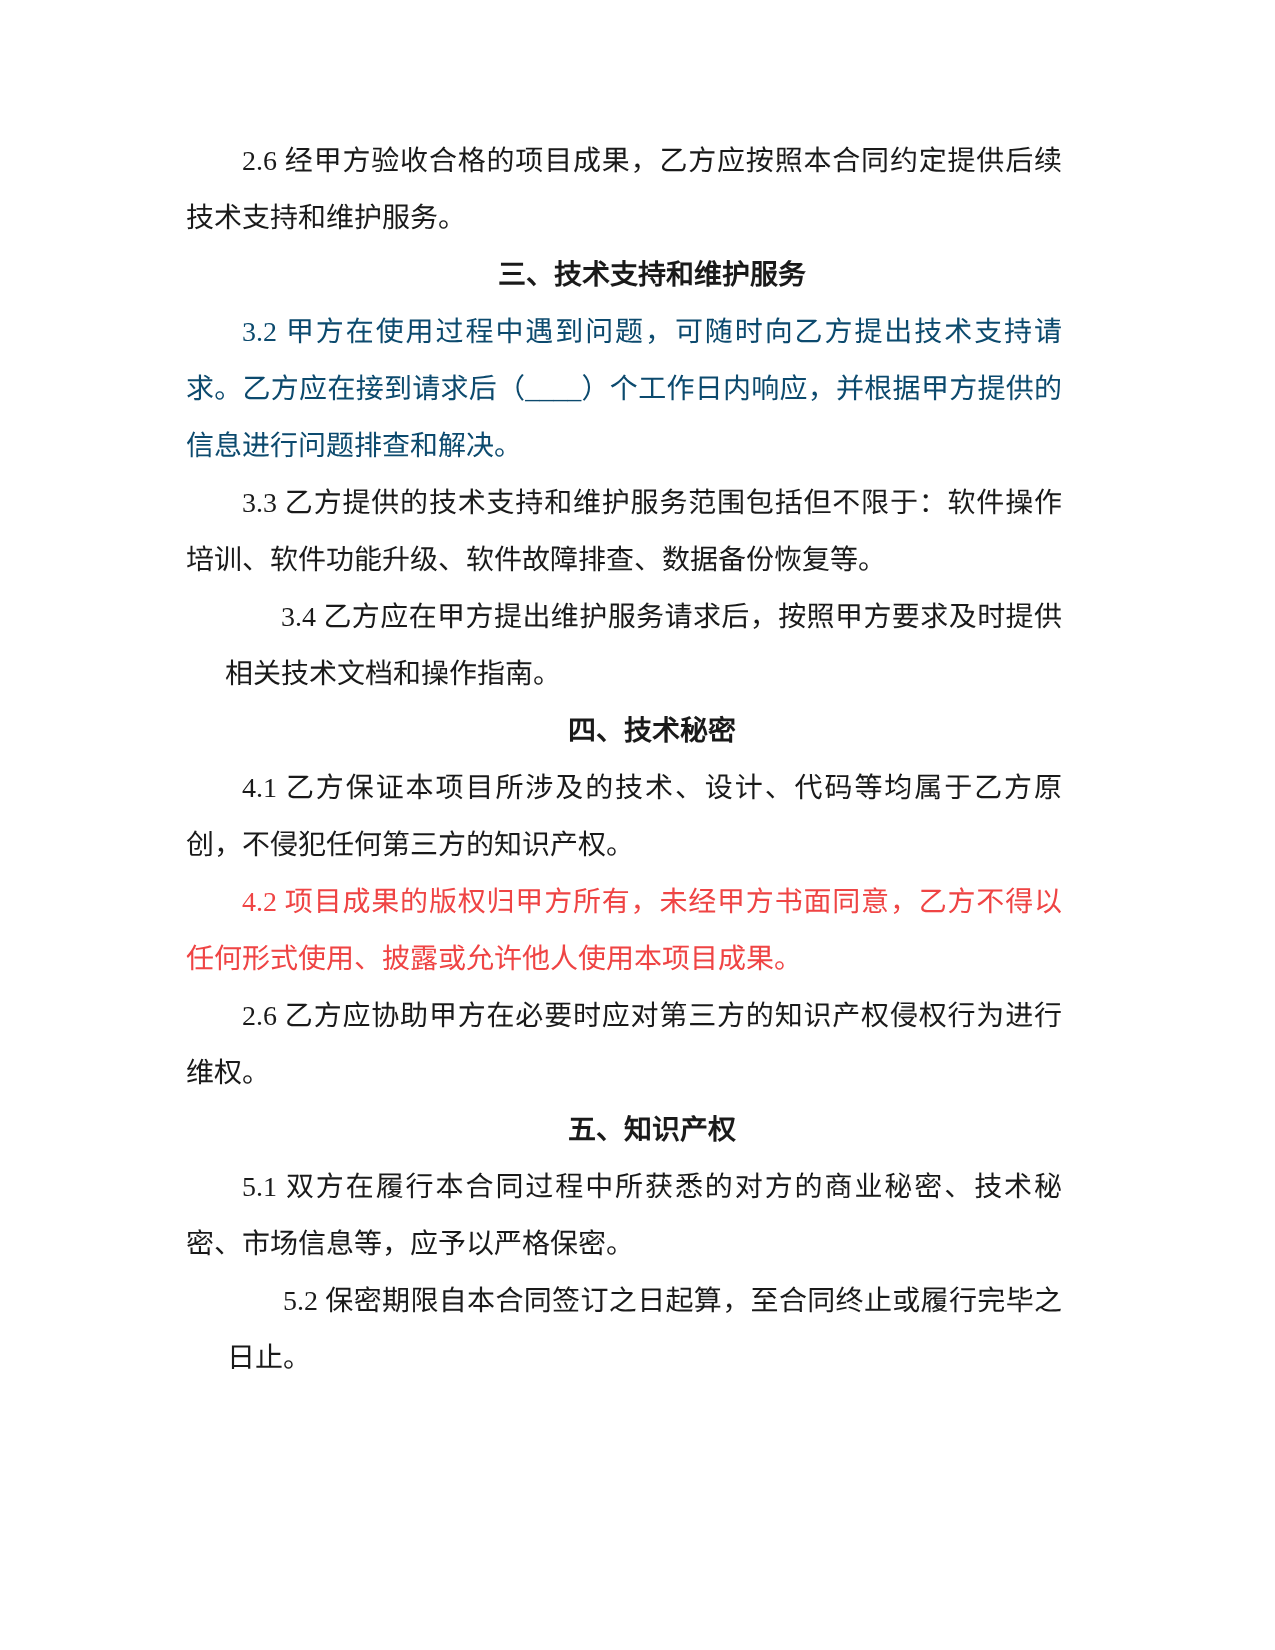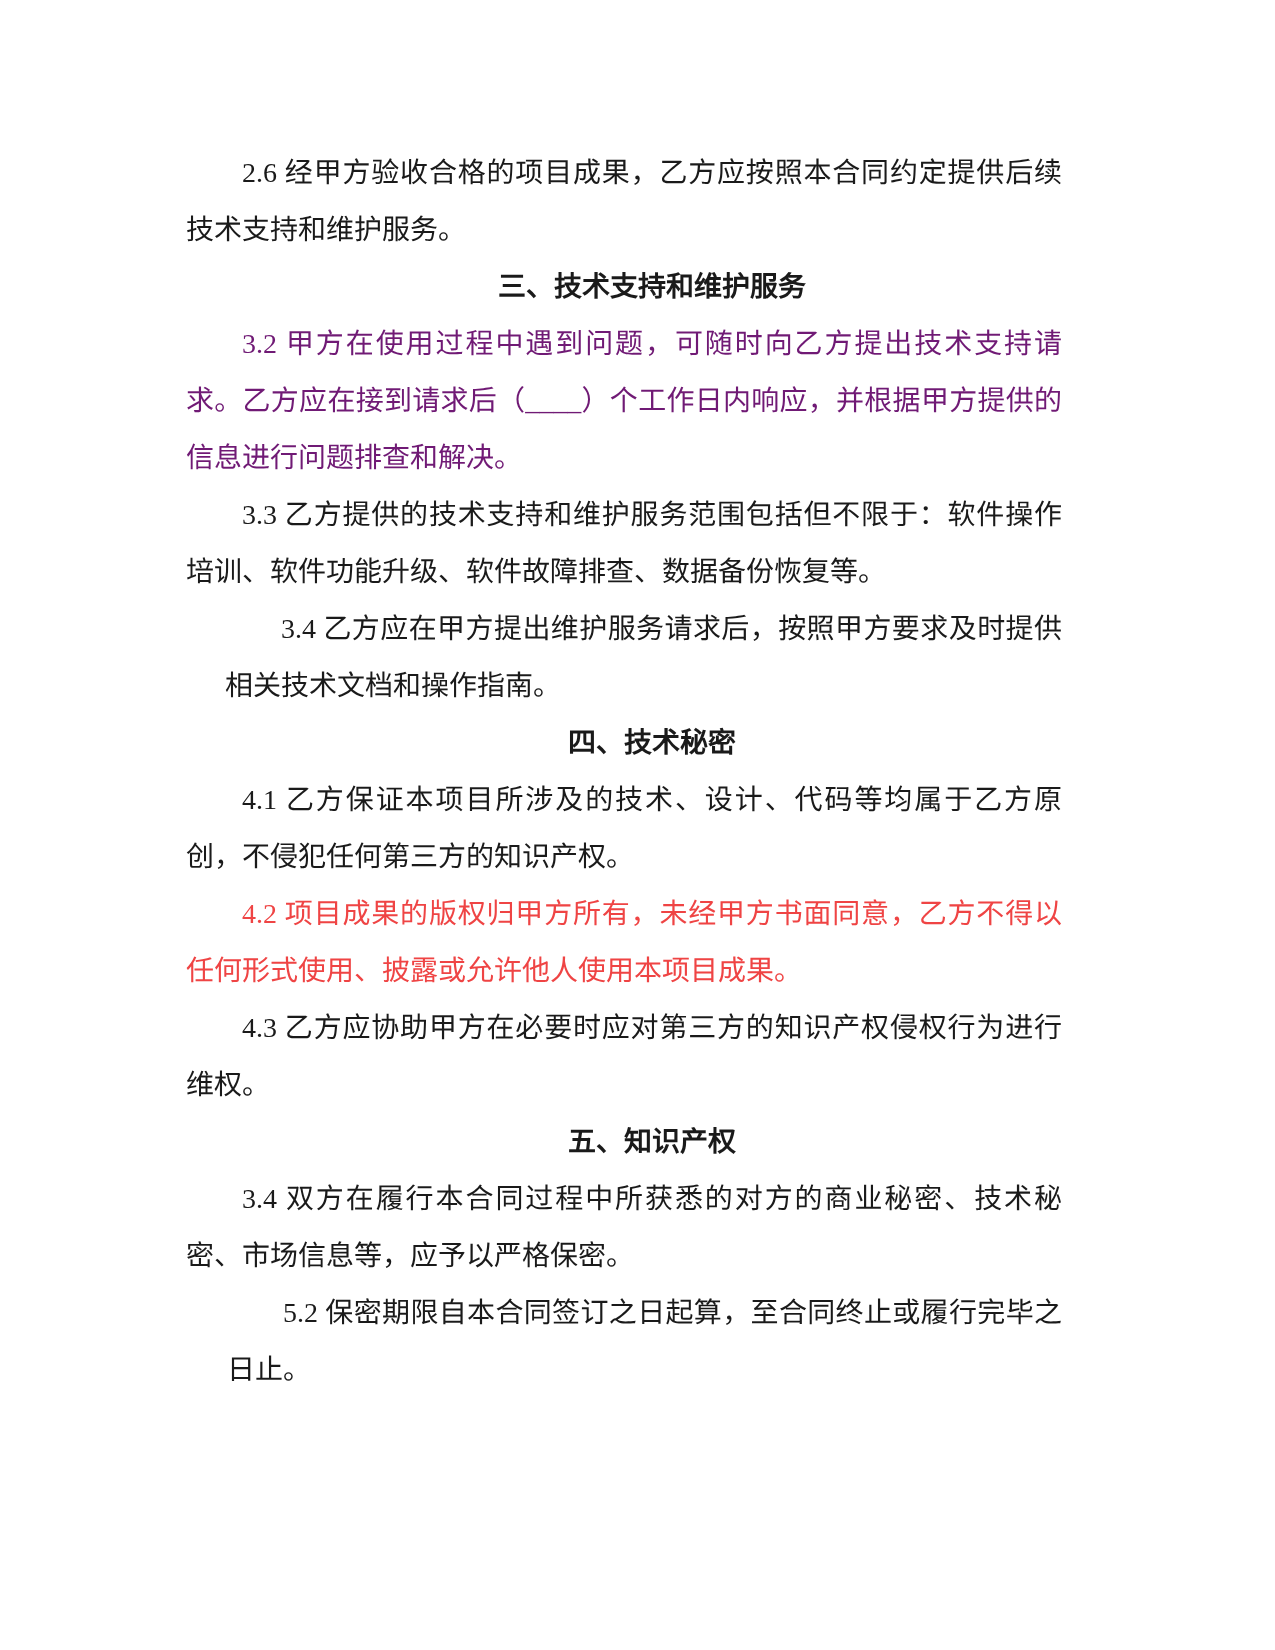--- a/index.html
+++ b/index.html
@@ -11,21 +11,21 @@
     position: relative;
     box-sizing: border-box;
     width: 1275px;
     height: 1650px;
     background: #ffffff;
     overflow: hidden;
   }
   .doc-content {
     box-sizing: border-box;
     position: absolute;
-    top: 144px;
+    top: 132px;
     left: 186px;
     width: 876px;
   }
   .doc-content p {
     margin: 0;
     padding: 0;
     font-size: 28px;
     line-height: 57px;
     color: #1a1a1a;
     text-indent: 2em;
@@ -40,24 +40,24 @@
     font-family: "Liberation Sans", "DejaVu Sans", sans-serif;
   }
 </style>
 </head>
 <body>
 
 <div class="doc-page" style="background: rgb(255, 255, 255);">
   <div class="doc-content" id="doc-content">
       <p class="body" style="color: rgb(26, 26, 26);">2.6 经甲方验收合格的项目成果，乙方应按照本合同约定提供后续技术支持和维护服务。</p>
       <p class="heading" style="color: rgb(26, 26, 26);">三、技术支持和维护服务</p>
-      <p class="body" style="color: #701a75;">3.2 甲方在使用过程中遇到问题，可随时向乙方提出技术支持请求。乙方应在接到请求后（____）个工作日内响应，并根据甲方提供的信息进行问题排查和解决。</p>
+      <p class="body" style="color: #0c4a6e;">3.2 甲方在使用过程中遇到问题，可随时向乙方提出技术支持请求。乙方应在接到请求后（____）个工作日内响应，并根据甲方提供的信息进行问题排查和解决。</p>
       <p class="body" style="color: rgb(26, 26, 26);">3.3 乙方提供的技术支持和维护服务范围包括但不限于：软件操作培训、软件功能升级、软件故障排查、数据备份恢复等。</p>
       <p class="body" style="color: rgb(26, 26, 26); margin-left: 39px;">3.4 乙方应在甲方提出维护服务请求后，按照甲方要求及时提供相关技术文档和操作指南。</p>
       <p class="heading" style="color: rgb(26, 26, 26);">四、技术秘密</p>
       <p class="body" style="color: rgb(26, 26, 26);">4.1 乙方保证本项目所涉及的技术、设计、代码等均属于乙方原创，不侵犯任何第三方的知识产权。</p>
       <p class="body" style="color: #ef4444;">4.2 项目成果的版权归甲方所有，未经甲方书面同意，乙方不得以任何形式使用、披露或允许他人使用本项目成果。</p>
-      <p class="body" style="color: rgb(26, 26, 26);">4.3 乙方应协助甲方在必要时应对第三方的知识产权侵权行为进行维权。</p>
+      <p class="body" style="color: rgb(26, 26, 26);">2.6 乙方应协助甲方在必要时应对第三方的知识产权侵权行为进行维权。</p>
       <p class="heading" style="color: rgb(26, 26, 26);">五、知识产权</p>
-      <p class="body" style="color: rgb(26, 26, 26);">3.4 双方在履行本合同过程中所获悉的对方的商业秘密、技术秘密、市场信息等，应予以严格保密。</p>
+      <p class="body" style="color: rgb(26, 26, 26);">5.1 双方在履行本合同过程中所获悉的对方的商业秘密、技术秘密、市场信息等，应予以严格保密。</p>
       <p class="body" style="color: rgb(26, 26, 26); margin-left: 41px;">5.2 保密期限自本合同签订之日起算，至合同终止或履行完毕之日止。</p>
     </div>
 </div>
 
 </body></html>

